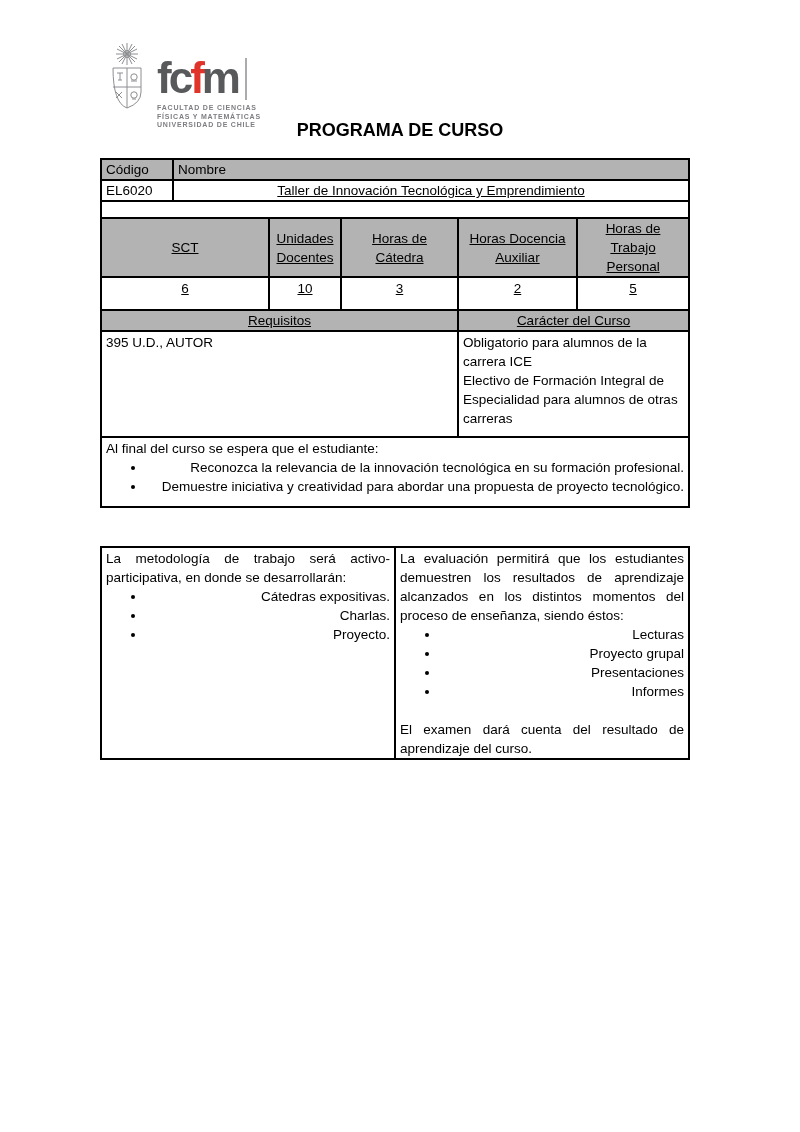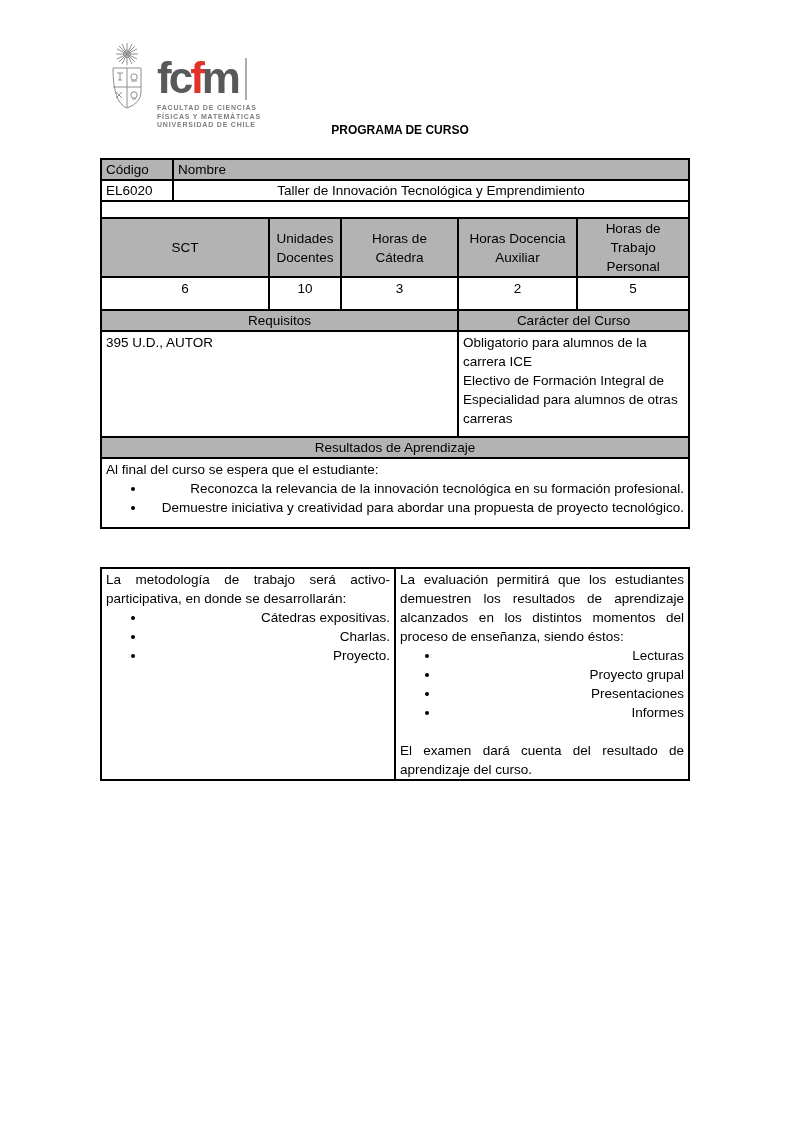--- a/index.html
+++ b/index.html
@@ -41,34 +41,34 @@
     margin-top:4px;
     font-size:7px;line-height:8.5px;
     letter-spacing:0.8px;
     color:var(--caption-gray);
     font-weight:bold;
   }
 
   
   .doc-title{
     position:absolute;top:122px;left:0;width:800px;
-    text-align:center;font-weight:bold;font-size:12px;line-height:17px;
+    text-align:center;font-weight:bold;font-size:18px;line-height:17px;
   }
 
   
   .content{position:absolute;left:100px;top:158px;width:590px;}
   table{border-collapse:collapse;table-layout:fixed;width:588px;}
   td{
     border:2px solid var(--border-black);
     padding:0 4px;
     vertical-align:middle;
     overflow:hidden;
   }
   .gray{background:var(--header-gray);}
-  .center{text-align:center;}
+  .center{text-align:center;text-decoration:underline;}
   .top{vertical-align:top;padding-top:1px;}
   .justify{text-align:justify;}
   .pre-line{white-space:pre-line;}
   ul{margin:0;padding:0 0 0 40px;text-align:right;}
   li{padding-left:3px;}
   .tableC{margin-top:38px;}
   .block-gap{margin-top:19px;}
 </style>
 </head>
 <body>
@@ -157,23 +157,20 @@
         <td class="gray center" colspan="4">Requisitos</td>
         <td class="gray center" colspan="2">Carácter del Curso</td>
       </tr>
       <tr style="height:106px">
         <td class="top" colspan="4">395 U.D., AUTOR</td>
         <td class="top" colspan="2">
           <div>Obligatorio para alumnos de la carrera ICE</div>
           <div>Electivo de Formación Integral de Especialidad para alumnos de otras carreras</div>
         </td>
       </tr>
-      <tr style="height:19px">
-        <td class="gray center" colspan="6">Resultados de Aprendizaje</td>
-      </tr>
       <tr style="height:70px">
         <td class="top" colspan="6">
           <div>Al final del curso se espera que el estudiante:</div>
           <ul>
             <li>Reconozca la relevancia de la innovación tecnológica en su formación profesional.</li>
             <li>Demuestre iniciativa y creatividad para abordar una propuesta de proyecto tecnológico.</li>
           </ul>
         </td>
       </tr>
     </tbody>

